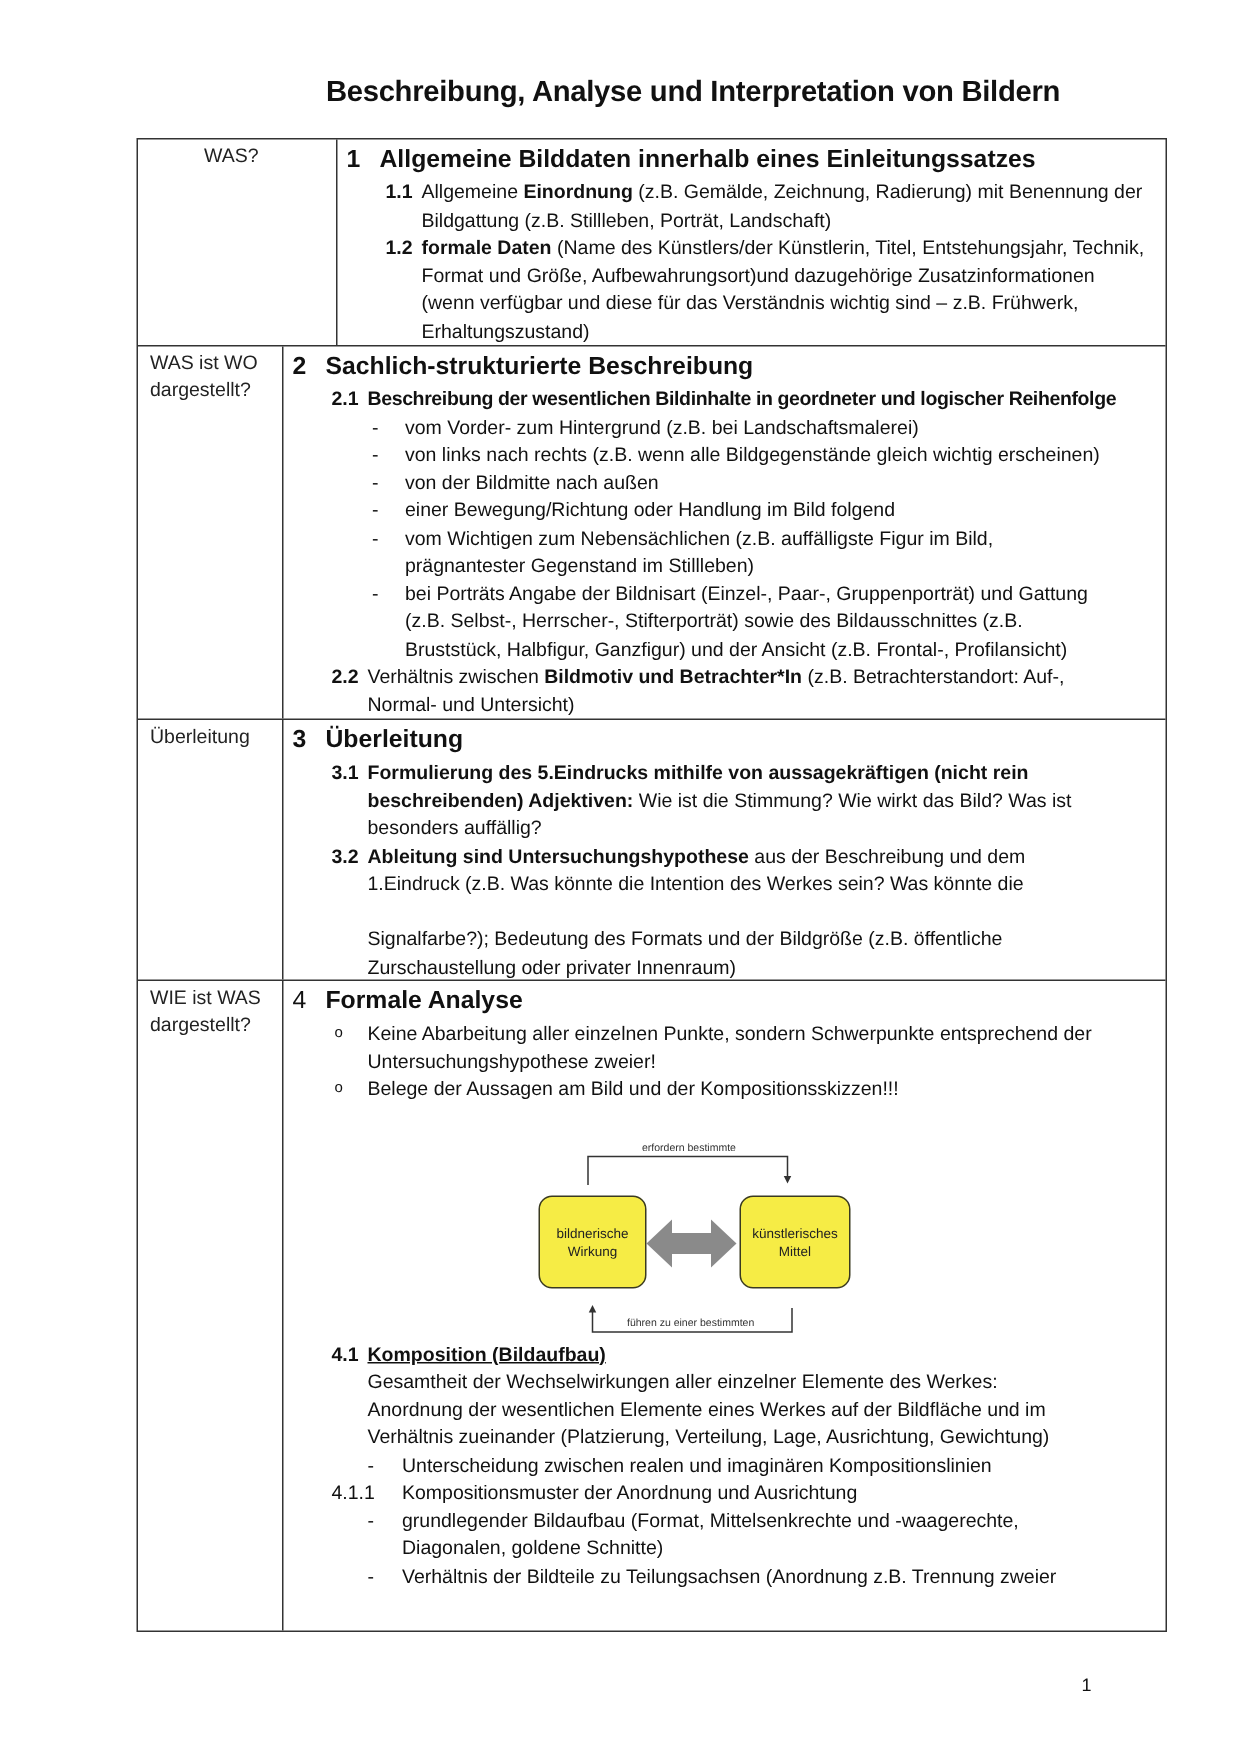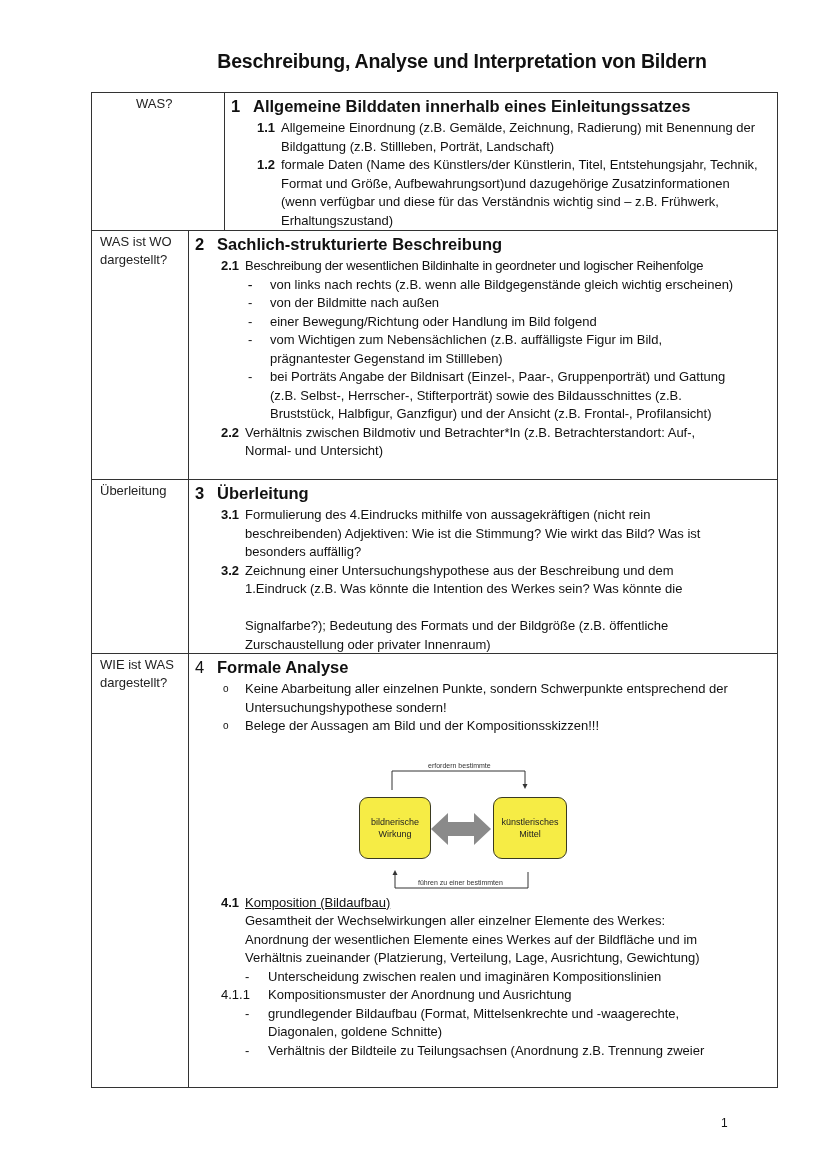--- a/index.html
+++ b/index.html
@@ -18,21 +18,21 @@
   .h .num { position: absolute; left: 6px; }
   .h .txt { position: absolute; left: 28px; white-space: nowrap; }
   .sub { position: relative; padding-left: 56px; }
   .sub .num { position: absolute; left: 32px; font-weight: bold; }
   .sub .num.plain { font-weight: normal; left: 32px; }
   .bullet { position: relative; padding-left: 81px; }
   .bullet .dash { position: absolute; left: 59px; }
   .bullet .circ { position: absolute; left: 34px; font-size: 10px; }
   .bullet.c { padding-left: 56px; }
   .intro { padding-left: 28px; }
-  b { font-weight: normal; text-align: center; }
+  b { font-weight: bold; text-align: center; }
   u { text-decoration: underline; }
   .diagram { position: absolute; left: 0; top: 0; width: 828px; height: 1171px; pointer-events: none; }
   .box { position: absolute; width: 70px; height: 62px; background: #f6ec45; border: 1.3px solid #3a3a20;
          border-radius: 9px; box-sizing: border-box; font-size: 9px; text-align: center;
          display: flex; align-items: center; justify-content: center; line-height: 12px; color: #222; }
   .dlabel { position: absolute; font-size: 7px; color: #333; white-space: nowrap; }
   .page-num { position: absolute; left: 721px; top: 1116px; font-size: 12px; }
 </style>
 </head>
 <body>
@@ -69,21 +69,21 @@
     <div class="label">WAS ist WO dargestellt?</div>
     <div class="content">
       <div class="h">
         <span class="num">2</span>
         <span class="txt">Sachlich-strukturierte Beschreibung</span>
       </div>
       <div class="sub" style="white-space:nowrap;">
         <span class="num">2.1</span>
         <b style="letter-spacing:-0.25px;">Beschreibung der wesentlichen Bildinhalte in geordneter und logischer Reihenfolge</b>
       </div>
-      <div class="bullet"><span class="dash">-</span></div>
+      <div class="bullet"><span class="dash">-</span><span>vom Vorder- zum Hintergrund (z.B. bei Landschaftsmalerei)</span></div>
       <div class="bullet" style="white-space:nowrap;"><span class="dash">-</span><span>von links nach rechts (z.B. wenn alle Bildgegenstände gleich wichtig erscheinen)</span></div>
       <div class="bullet"><span class="dash">-</span><span>von der Bildmitte nach außen</span></div>
       <div class="bullet"><span class="dash">-</span><span>einer Bewegung/Richtung oder Handlung im Bild folgend</span></div>
       <div class="bullet"><span class="dash">-</span><span>vom Wichtigen zum Nebensächlichen (z.B. auffälligste Figur im Bild,</span><br><span>prägnantester Gegenstand im Stillleben)</span></div>
       <div class="bullet" style="white-space:nowrap;"><span class="dash">-</span><span>bei Porträts Angabe der Bildnisart (Einzel-, Paar-, Gruppenporträt) und Gattung</span><br><span>(z.B. Selbst-, Herrscher-, Stifterporträt) sowie des Bildausschnittes (z.B.</span><br><span>Bruststück, Halbfigur, Ganzfigur) und der Ansicht (z.B. Frontal-, Profilansicht)</span></div>
       <div class="sub">
         <span class="num">2.2</span>
         <span>Verhältnis zwischen </span><b>Bildmotiv und Betrachter*In</b><span> (z.B. Betrachterstandort: Auf-,</span><br>
         <span>Normal- und Untersicht)</span>
       </div>
@@ -93,44 +93,44 @@
   <div class="row" style="top:386px;height:174px;">
     <div class="col-div"></div>
     <div class="label">Überleitung</div>
     <div class="content">
       <div class="h">
         <span class="num">3</span>
         <span class="txt">Überleitung</span>
       </div>
       <div class="sub">
         <span class="num">3.1</span>
-        <b>Formulierung des 4.Eindrucks mithilfe von aussagekräftigen (nicht rein</b><br>
+        <b>Formulierung des 5.Eindrucks mithilfe von aussagekräftigen (nicht rein</b><br>
         <b>beschreibenden) Adjektiven:</b><span> Wie ist die Stimmung? Wie wirkt das Bild? Was ist</span><br>
         <span>besonders auffällig?</span>
       </div>
       <div class="sub">
         <span class="num">3.2</span>
-        <b>Zeichnung einer Untersuchungshypothese</b><span> aus der Beschreibung und dem</span><br>
+        <b>Ableitung sind Untersuchungshypothese</b><span> aus der Beschreibung und dem</span><br>
         <span>1.Eindruck (z.B. Was könnte die Intention des Werkes sein? Was könnte die</span><br>
         <br>
         <span>Signalfarbe?); Bedeutung des Formats und der Bildgröße (z.B. öffentliche</span><br>
         <span>Zurschaustellung oder privater Innenraum)</span>
       </div>
     </div>
   </div>
 
   <div class="row" style="top:560px;height:434px;">
     <div class="col-div"></div>
     <div class="label">WIE ist WAS dargestellt?</div>
     <div class="content">
       <div class="h">
         <span class="num" style="font-weight:normal;">4</span>
         <span class="txt">Formale Analyse</span>
       </div>
-      <div class="bullet c" style="white-space:nowrap;"><span class="circ">o</span><span>Keine Abarbeitung aller einzelnen Punkte, sondern Schwerpunkte entsprechend der</span><br><span>Untersuchungshypothese sondern!</span></div>
+      <div class="bullet c" style="white-space:nowrap;"><span class="circ">o</span><span>Keine Abarbeitung aller einzelnen Punkte, sondern Schwerpunkte entsprechend der</span><br><span>Untersuchungshypothese zweier!</span></div>
       <div class="bullet c"><span class="circ">o</span><span>Belege der Aussagen am Bild und der Kompositionsskizzen!!!</span></div>
 
       <div style="height:158px;"></div>
 
       <div class="sub">
         <span class="num">4.1</span>
         <b><u>Komposition (Bildaufbau)</u></b><br>
         <span>Gesamtheit der Wechselwirkungen aller einzelner Elemente des Werkes:</span><br>
         <span>Anordnung der wesentlichen Elemente eines Werkes auf der Bildfläche und im</span><br>
         <span style="white-space:nowrap;">Verhältnis zueinander (Platzierung, Verteilung, Lage, Ausrichtung, Gewichtung)</span>

